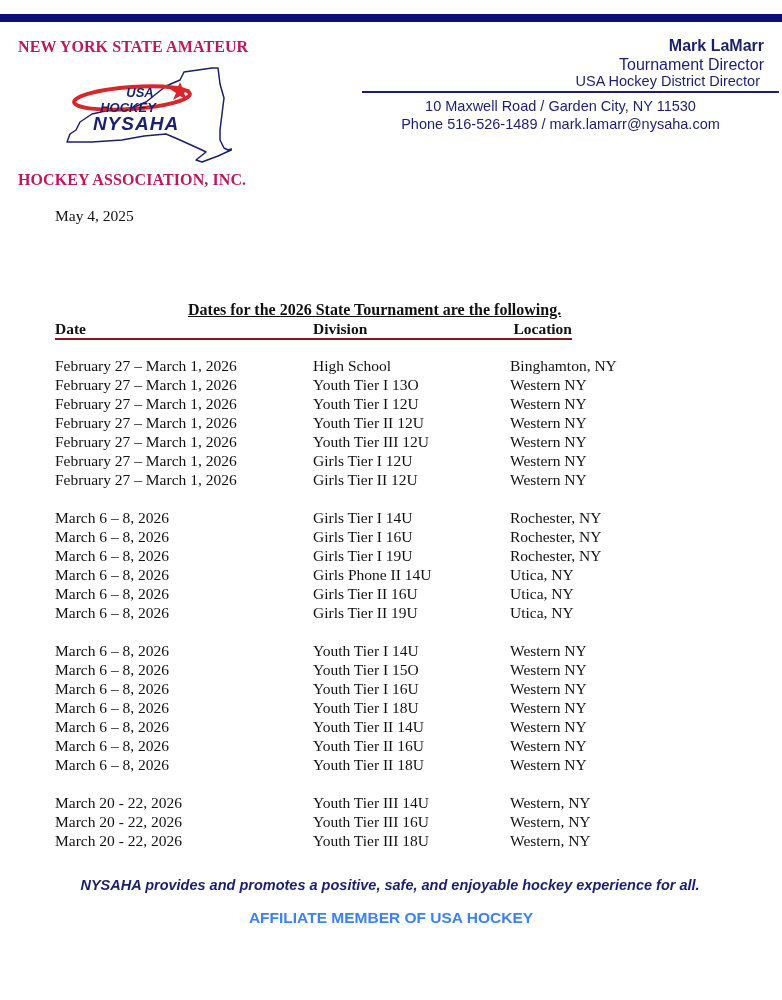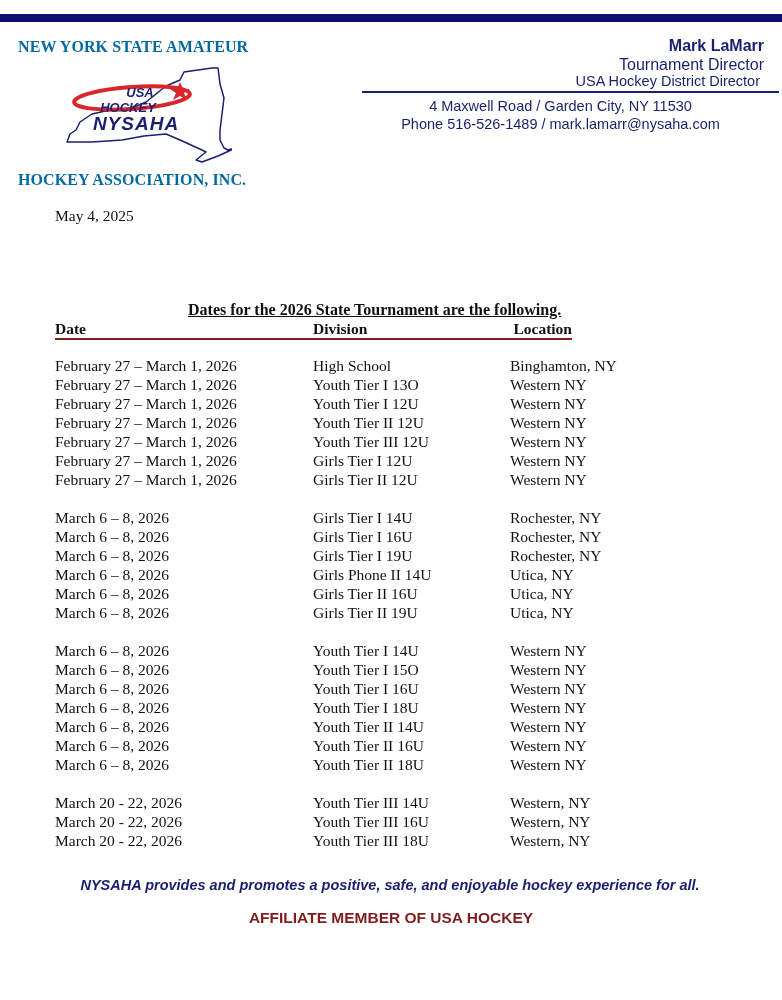--- a/index.html
+++ b/index.html
@@ -1,18 +1,18 @@
 <!DOCTYPE html>
 <html><head>
 <meta charset="utf-8">
 <style>
   html, body { margin: 0; padding: 0; background: #ffffff; }
   body { width: 782px; height: 1000px; position: relative; overflow: hidden; font-family: "Liberation Serif", serif; color: #111; }
   .top-bar { position: absolute; left: 0; top: 14px; width: 782px; height: 8px; background: #0b0f73; }
-  .org-line { position: absolute; left: 18px; font-family: "Liberation Serif", serif; font-weight: bold; font-size: 16px; color: #0369a1; letter-spacing: 0.1px; white-space: nowrap; }
+  .org-line { position: absolute; left: 18px; font-family: "Liberation Serif", serif; font-weight: bold; font-size: 16px; color: #be185d; letter-spacing: 0.1px; white-space: nowrap; }
   .org-line.top { top: 38px; }
   .org-line.bottom { top: 171px; }
   .logo { position: absolute; left: 62px; top: 64px; width: 170px; height: 100px; }
   .contact { position: absolute; right: 18px; text-align: left; font-family: "Liberation Sans", sans-serif; color: #1a1f6e; white-space: nowrap; }
   .contact.name { top: 37px; font-weight: bold; font-size: 16px; right: 18px; }
   .contact.title1 { top: 56px; font-size: 16px; right: 18px; }
   .contact.title2 { top: 73px; font-size: 14.5px; right: 22px; }
   .contact-divider { position: absolute; left: 362px; top: 91px; width: 417px; height: 2px; background: #1a1f6e; }
   .address { position: absolute; left: 362px; width: 417px; text-align: center; font-family: "Liberation Sans", sans-serif; font-size: 14.5px; color: #1a1f6e; white-space: nowrap; }
   .address.l1 { top: 98px; left: 352px; }
@@ -24,21 +24,21 @@
   .th.date { left: 0; }
   .th.div { left: 258px; }
   .th.loc { right: 0; }
   .rows { position: absolute; left: 55px; top: 357px; width: 600px; }
   .row { position: relative; height: 19px; font-size: 15.5px; white-space: nowrap; }
   .row.gap { margin-top: 19px; }
   .cell { position: absolute; top: 0; }
   .cell.date { left: 0; }
   .cell.div { left: 258px; }
   .cell.loc { left: 455px; }
-  .footer-title { position: absolute; left: 0; width: 782px; top: 909px; text-align: center; font-family: "Liberation Sans", sans-serif; font-weight: bold; font-size: 15.5px; color: #7f1d1d; }
+  .footer-title { position: absolute; left: 0; width: 782px; top: 909px; text-align: center; font-family: "Liberation Sans", sans-serif; font-weight: bold; font-size: 15.5px; color: #3b82f6; }
   .footer-motto { position: absolute; left: 70px; width: 640px; top: 876px; text-align: center; font-family: "Liberation Sans", sans-serif; font-weight: bold; font-style: italic; font-size: 14.5px; line-height: 18px; color: #1a1f6e; }
 </style>
 </head>
 <body>
 
 <div class="top-bar"></div>
 
 <div class="org-line top">NEW YORK STATE AMATEUR</div>
 
 <div class="logo">
@@ -54,21 +54,21 @@
     <text x="74" y="66" font-family="Liberation Sans, sans-serif" font-weight="bold" font-style="italic" font-size="19" fill="#1a1f6e" text-anchor="middle" letter-spacing="1">NYSAHA</text>
   </svg>
 </div>
 
 <div class="org-line bottom">HOCKEY ASSOCIATION, INC.</div>
 
 <div class="contact name">Mark LaMarr</div>
 <div class="contact title1">Tournament Director</div>
 <div class="contact title2">USA Hockey District Director</div>
 <div class="contact-divider"></div>
-<div class="address l1">4 Maxwell Road / Garden City, NY 11530</div>
+<div class="address l1">10 Maxwell Road / Garden City, NY 11530</div>
 <div class="address l2">Phone 516-526-1489 / mark.lamarr@nysaha.com</div>
 
 <div class="letter-date">May 4, 2025</div>
 <div class="heading">Dates for the 2026 State Tournament are the following.</div>
 
 <div class="table-header">
   <span class="th date">Date</span>
   <span class="th div">Division</span>
   <span class="th loc">Location</span>
 </div>

